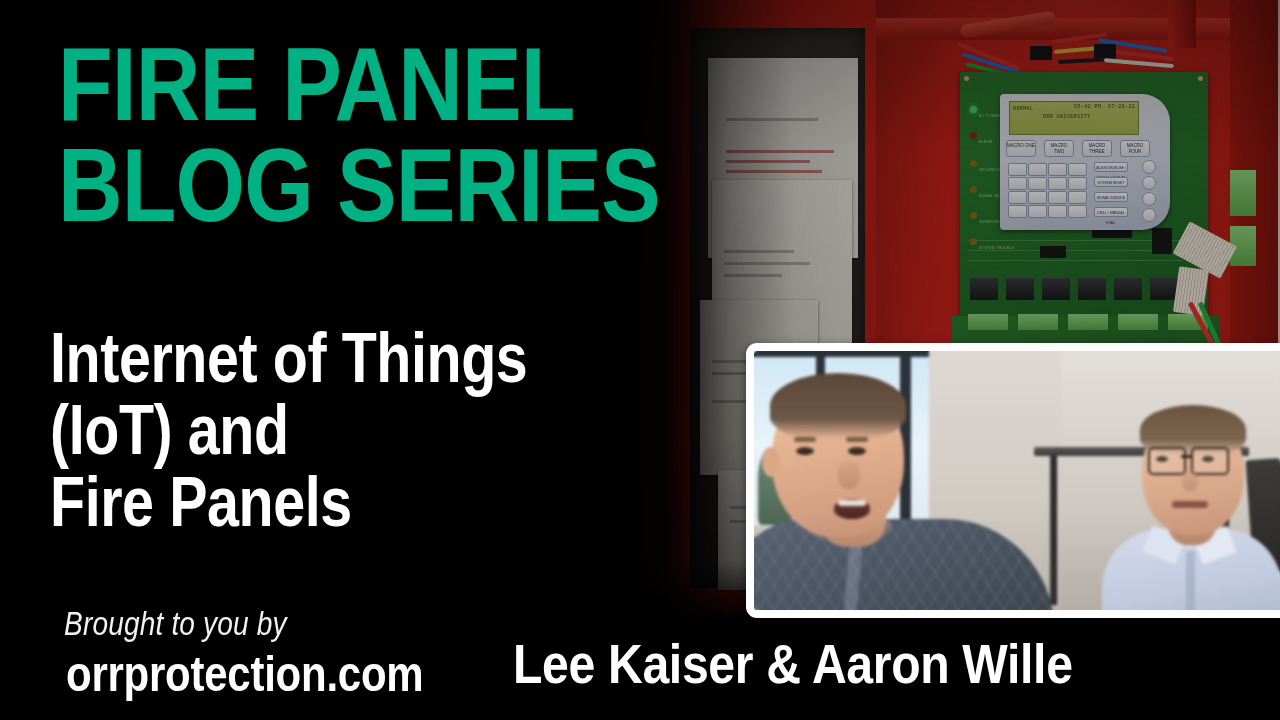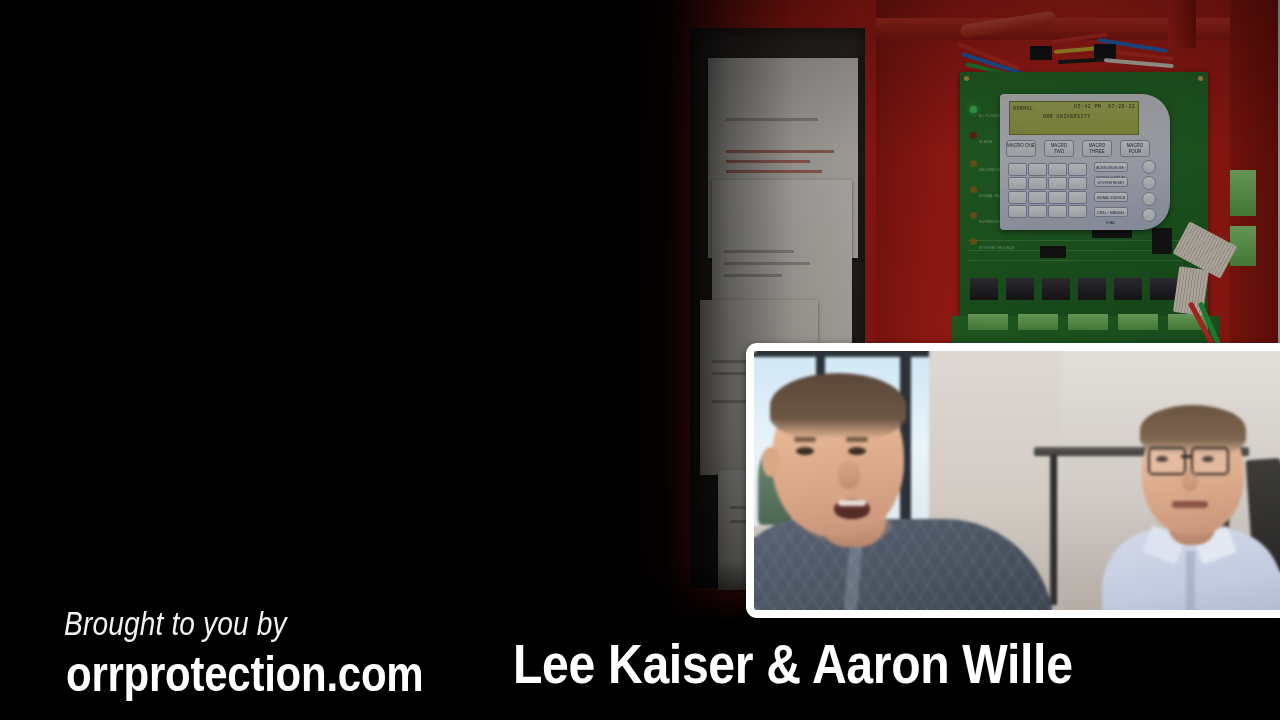--- a/index.html
+++ b/index.html
@@ -728,21 +728,30 @@
       <div class="key-round" style="left:1142px; top:160px;"></div>
       <div class="key-round" style="left:1142px; top:176px;"></div>
       <div class="key-round" style="left:1142px; top:192px;"></div>
       <div class="key-round" style="left:1142px; top:208px;"></div>
     </div>
 
     <div id="photo-shade"></div>
     <div id="photo-bottom-fade"></div>
   </div>
 
-
+  <div id="title-block">
+    <div class="title-line">FIRE PANEL</div>
+    <div class="title-line">BLOG SERIES</div>
+  </div>
+
+  <div id="subtitle-block">
+    <div class="sub-line">Internet of Things</div>
+    <div class="sub-line">(IoT) and</div>
+    <div class="sub-line">Fire Panels</div>
+  </div>
 
   <div id="brought-by">Brought to you by</div>
   <div id="site-url">orrprotection.com</div>
 
   <div id="presenters">Lee Kaiser &amp; Aaron Wille</div>
 
   <div id="video-inset">
     <div id="video-frame">
       <div class="room-wall"></div>
       <div class="room-wall-right"></div>

